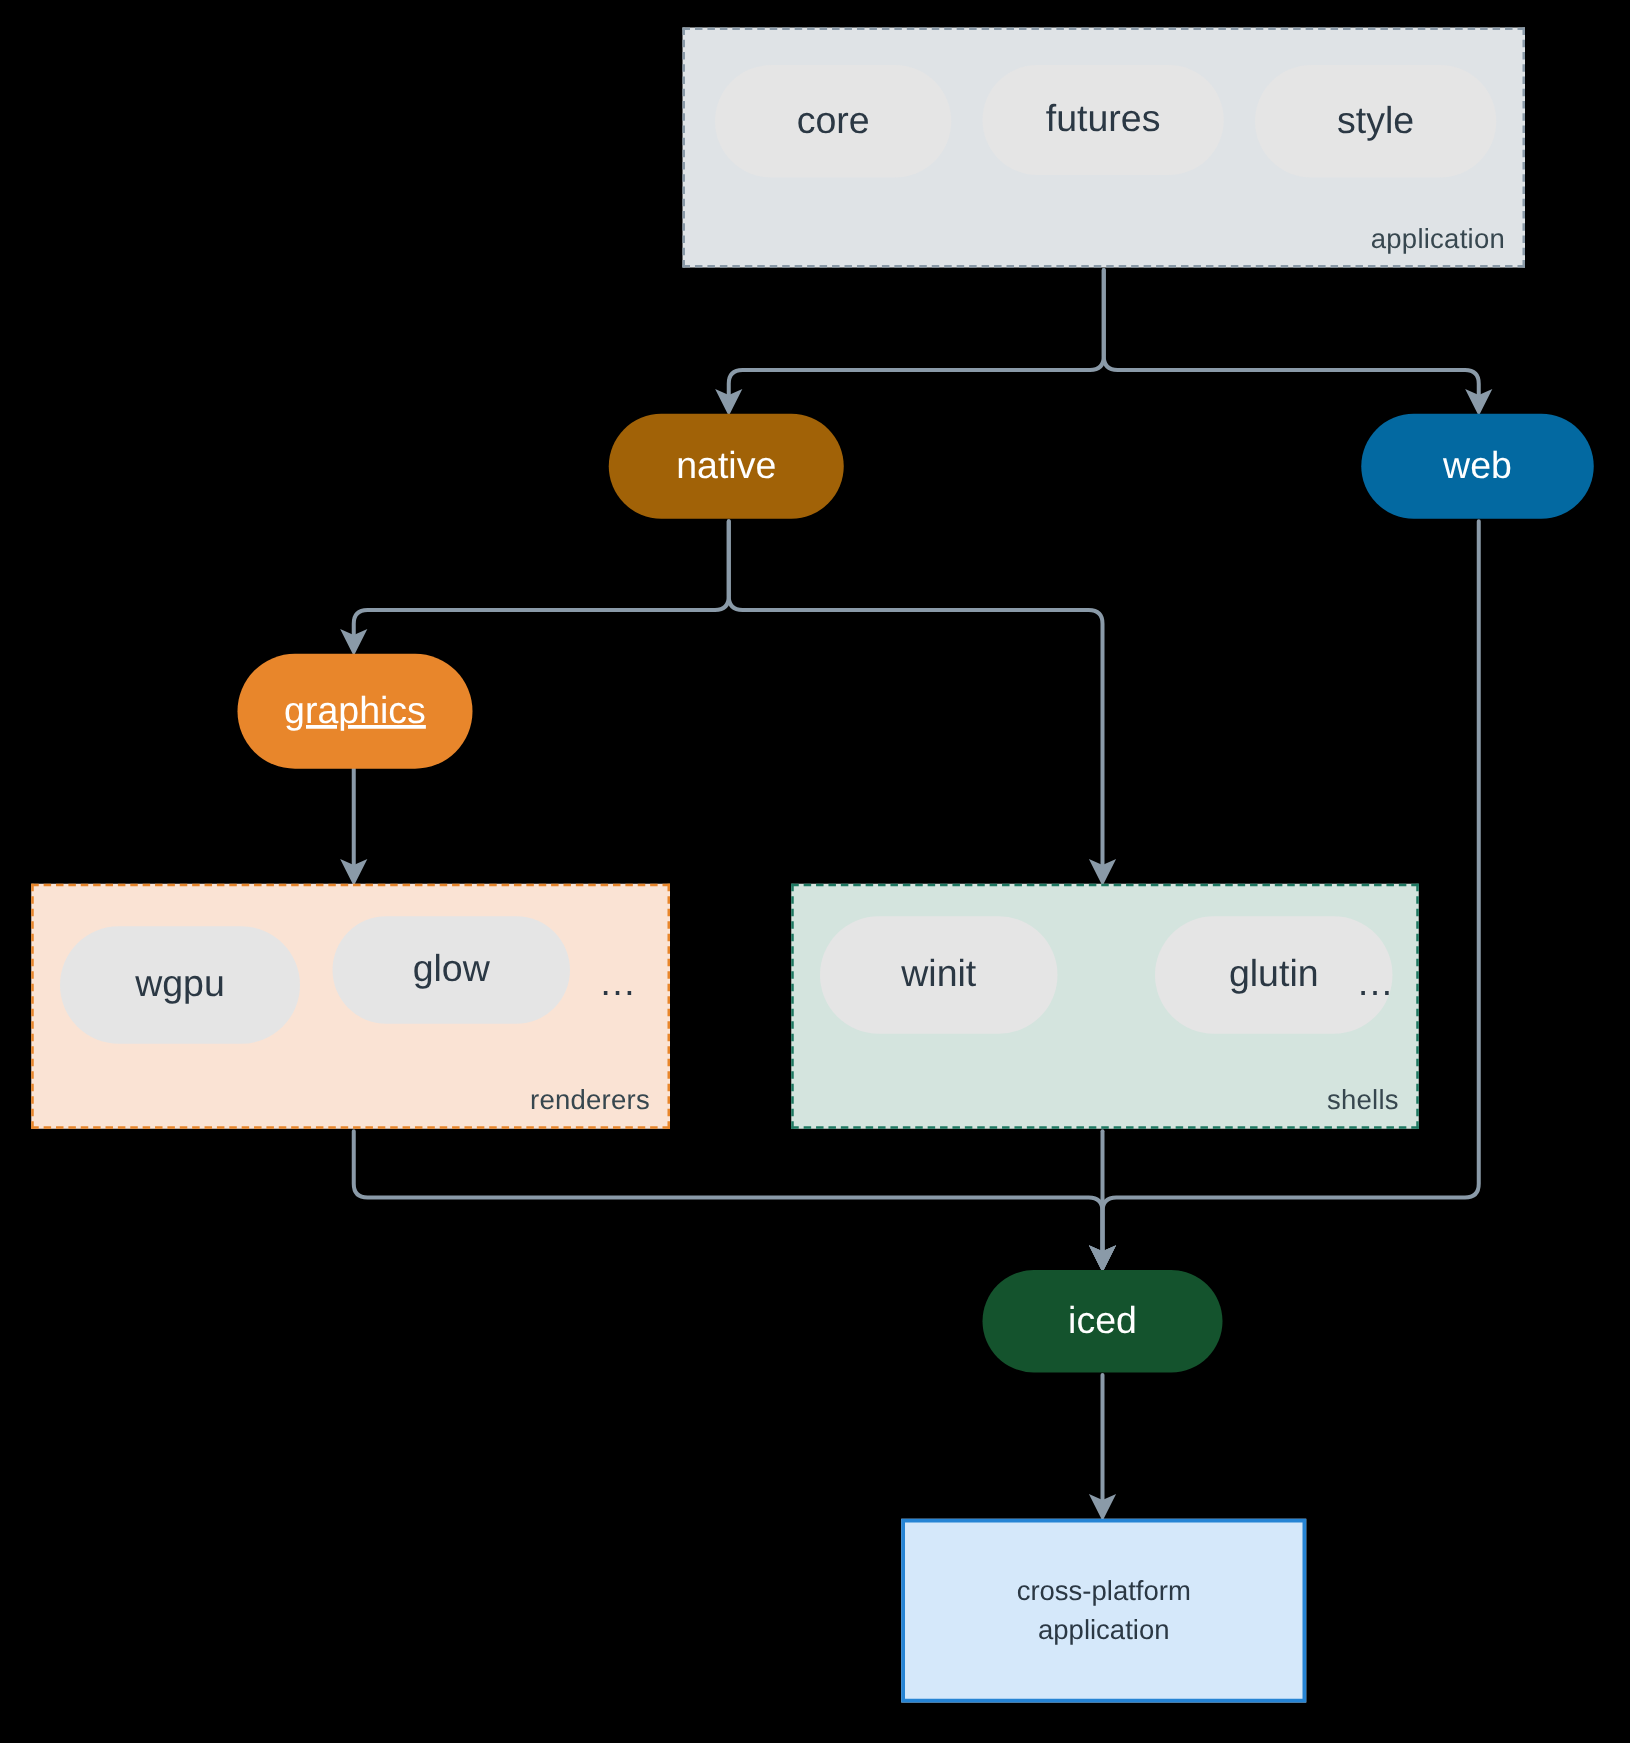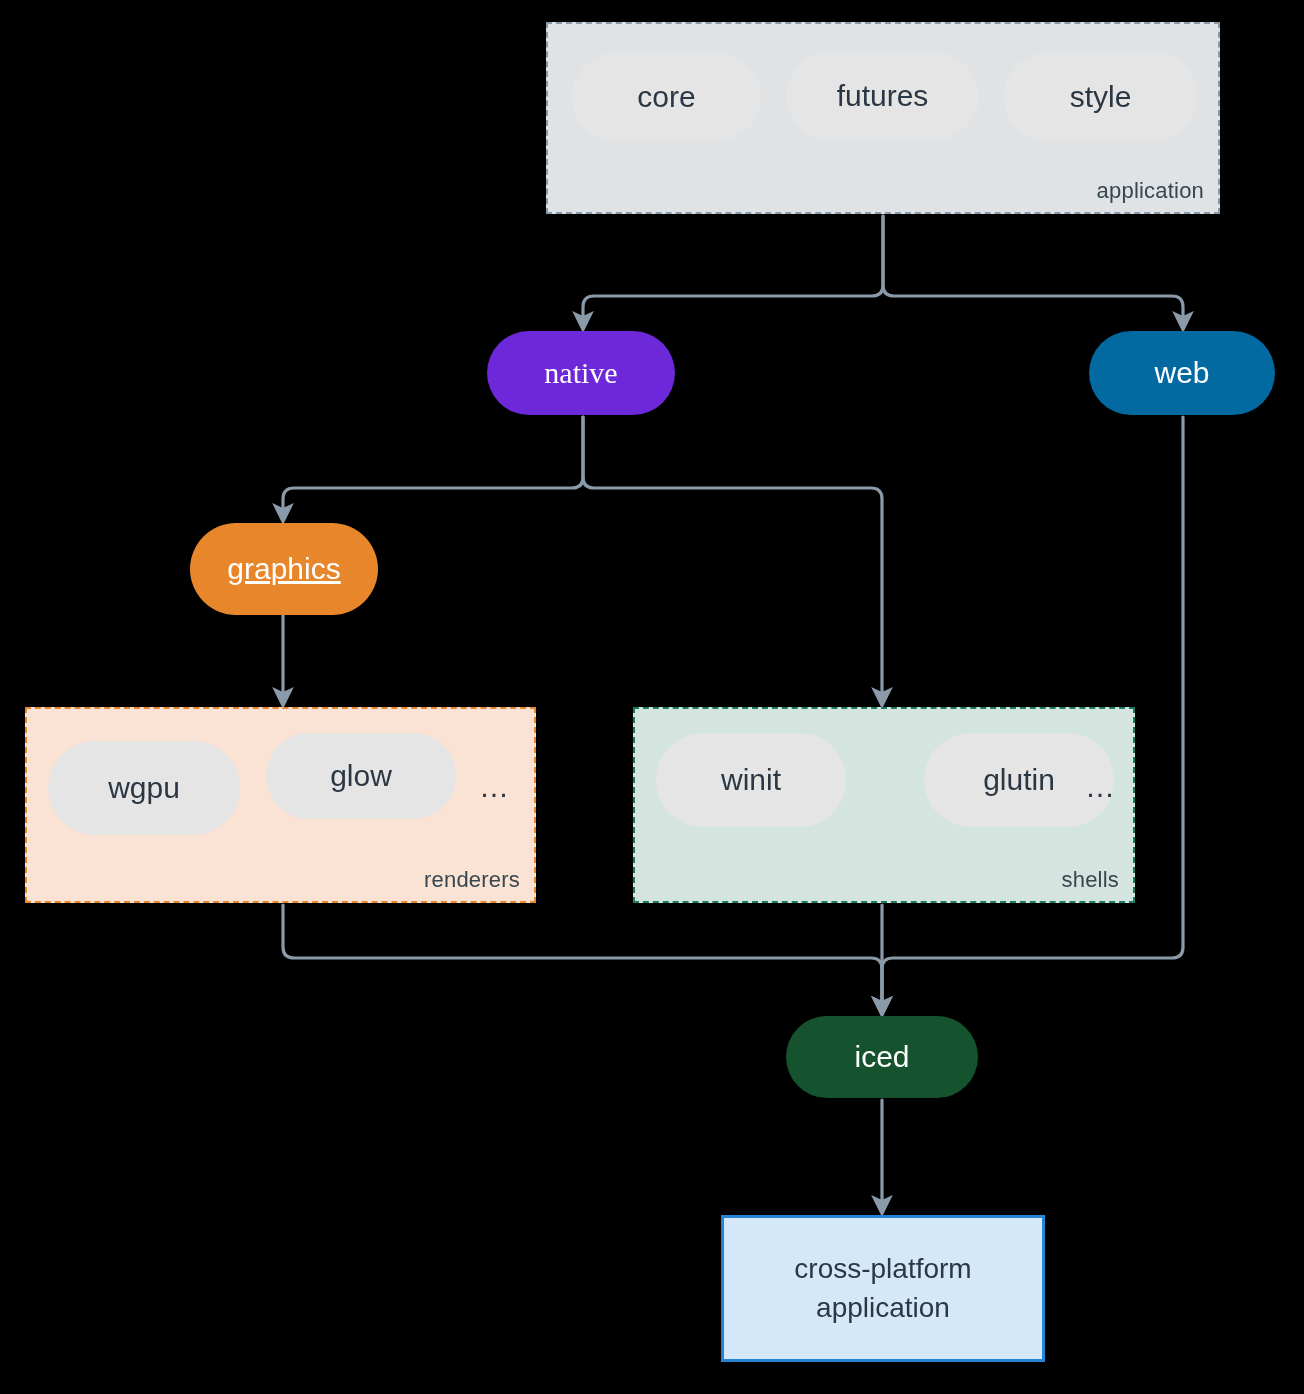--- a/index.html
+++ b/index.html
@@ -66,21 +66,21 @@
     color: #2b3844;
     line-height: 1;
   }
   .rect-node {
     position: absolute;
     box-sizing: border-box;
     display: flex;
     flex-direction: column;
     align-items: center;
     justify-content: center;
-    font-size: 28px;
+    font-size: 22px;
     color: #2b3844;
     text-align: center;
     line-height: 1.38;
   }
   
   #foundations-group { left: 546px; top: 22px; width: 674px; height: 192px; }
   #pill-core    { left: 572px; top: 52px;  width: 189px; height: 90px; }
   #pill-futures { left: 786px; top: 52px;  width: 193px; height: 88px; }
   #pill-style   { left: 1004px; top: 52px; width: 193px; height: 90px; }
 
@@ -133,21 +133,21 @@
     </g>
   </svg>
 
   <div class="group-box" id="foundations-group" style="background:#dfe3e6; border-color:#8a9aa8;">
     <span class="group-label">application</span>
   </div>
   <div class="pill" id="pill-core">core</div>
   <div class="pill" id="pill-futures">futures</div>
   <div class="pill" id="pill-style">style</div>
 
-  <div class="node" id="node-native" style="background:#6d28d9;font-family:Liberation Serif, serif;">native</div>
+  <div class="node" id="node-native" style="background:#a16207;">native</div>
   <div class="node" id="node-web" style="background:#0369a1;">web</div>
 
   <div class="node" id="node-graphics" style="background:#e8862b;">graphics</div>
 
   <div class="group-box" id="renderers-group" style="background:#fae3d4; border-color:#e8862b;">
     <span class="group-label">renderers</span>
   </div>
   <div class="pill" id="pill-wgpu">wgpu</div>
   <div class="pill" id="pill-glow">glow</div>
   <div class="ellipsis" id="ellipsis-renderers">…</div>

